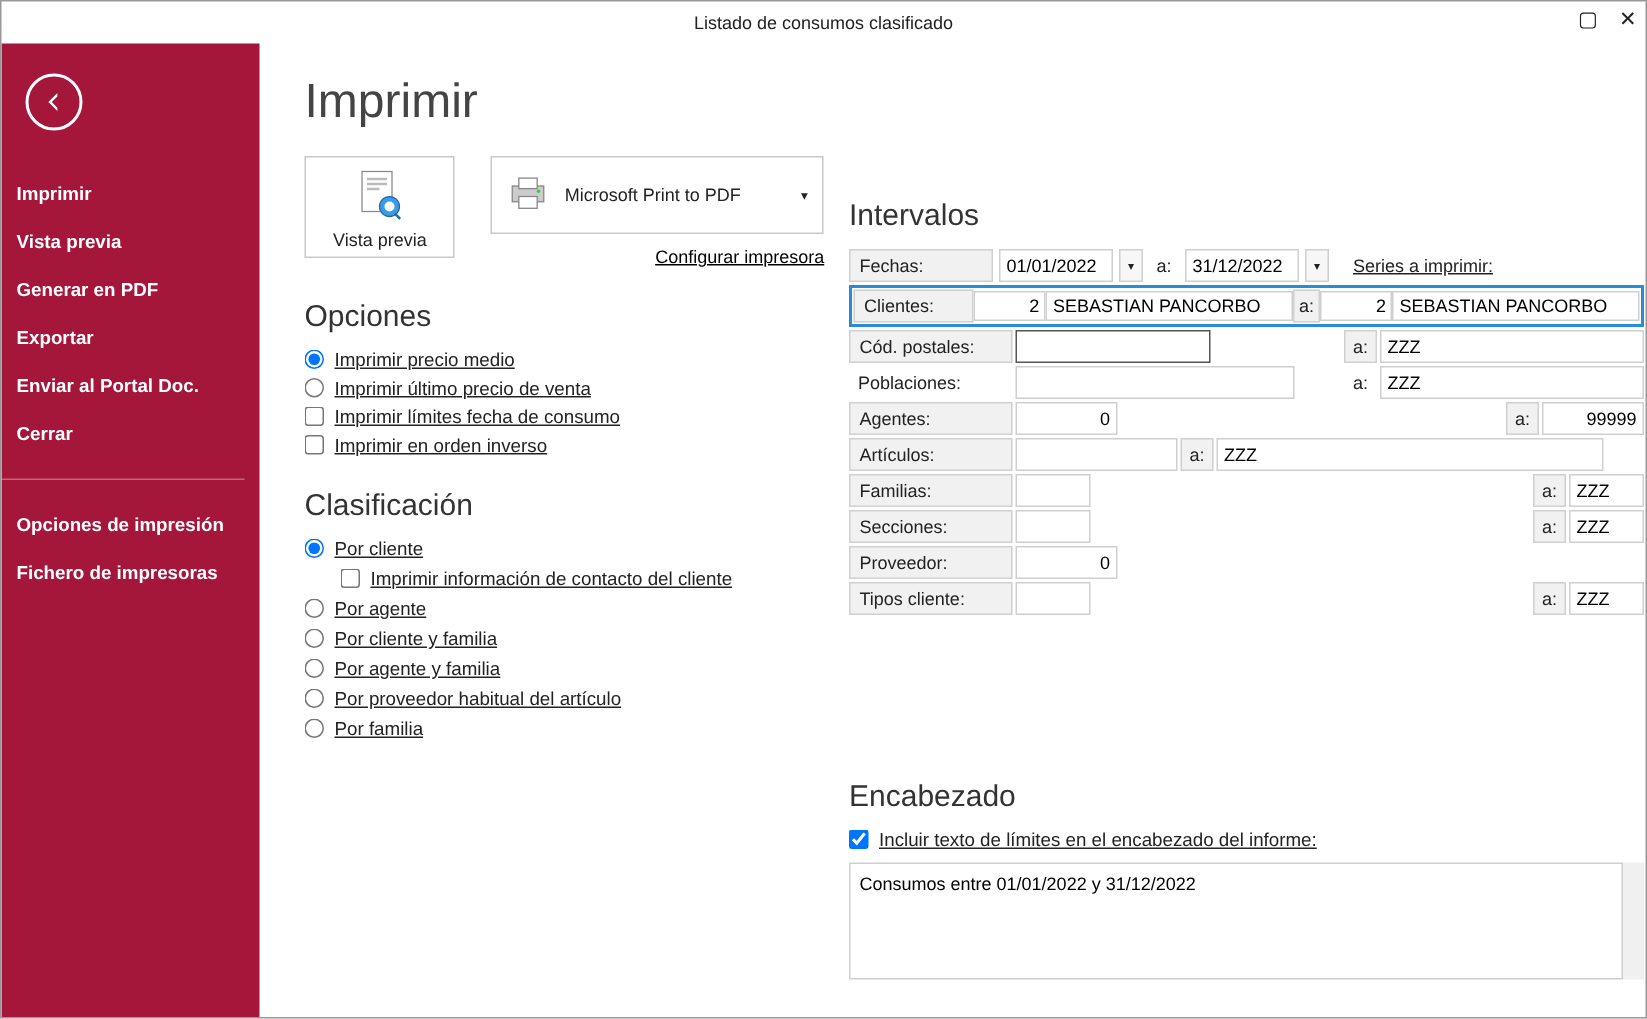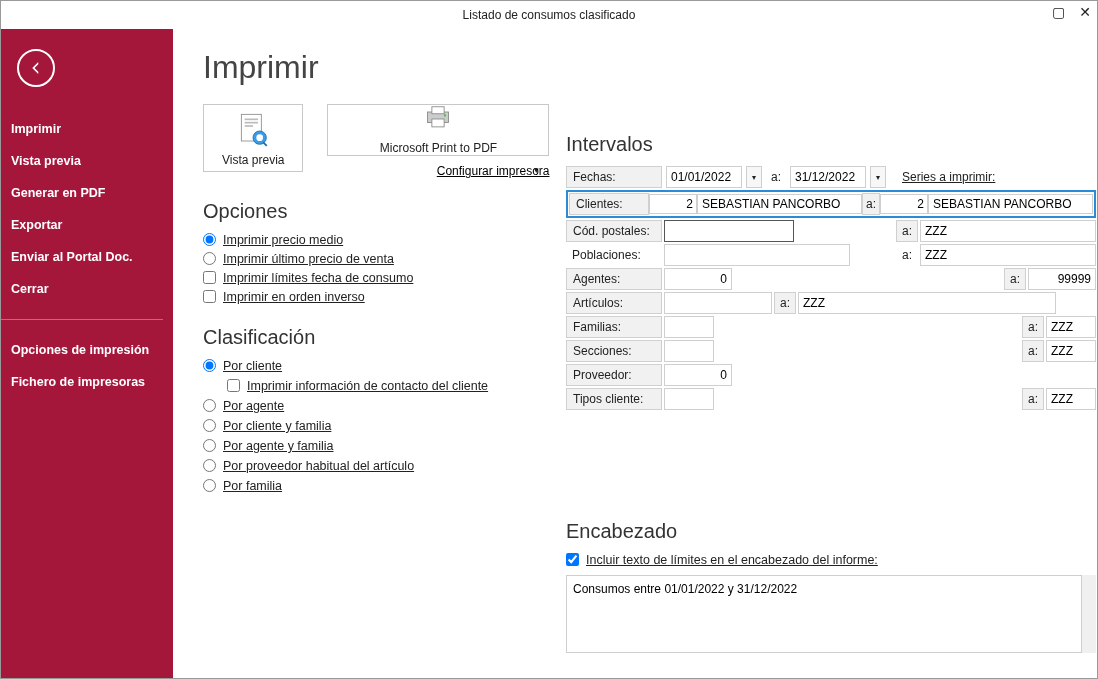--- a/index.html
+++ b/index.html
@@ -11,42 +11,42 @@
 .sidebar { width: 172px; background: #a4163a; color: #fff; padding-top: 20px; }
 .back-btn { width: 38px; height: 38px; border: 2px solid #fff; border-radius: 50%; margin-left: 16px; margin-bottom: 26px; display: flex; align-items: center; justify-content: center; cursor: pointer; }
 .back-btn svg { width: 18px; height: 18px; fill: #fff; }
 .side-item { padding: 9px 10px 9px 10px; font-size: 12.5px; cursor: pointer; font-weight: 600; }
 .side-sep { border-top: 1px solid rgba(255,255,255,0.35); margin: 14px 10px 14px 0; }
 .main { flex: 1; padding: 20px 30px 10px 30px; overflow: auto; }
 .main-title { font-size: 32px; font-weight: 300; color: #444; margin-bottom: 18px; }
 .row-top { display: flex; align-items: flex-start; gap: 24px; }
 .preview-box { border: 1px solid #c8c8c8; padding: 6px 18px 4px 18px; text-align: center; cursor: pointer; }
 .preview-box .ic { width: 40px; height: 40px; margin: 0 auto 2px; }
-.printer-dd { border: 1px solid #c8c8c8; height: 52px; display: flex; align-items: center; padding: 0 10px; width: 222px; cursor: pointer; gap: 10px; flex-direction: column; }
+.printer-dd { border: 1px solid #c8c8c8; height: 52px; display: flex; align-items: center; padding: 0 10px; width: 222px; cursor: pointer; gap: 10px; }
 .printer-dd .pic { width: 28px; height: 26px; }
 .conf-link { text-decoration: underline; color: #000; margin-top: 8px; font-size: 12px; text-align: right; width: 222px; cursor: pointer; }
 .section-h { font-size: 20px; font-weight: 400; color: #333; margin: 22px 0 10px 0; }
 .radio, .check { display: flex; align-items: flex-start; gap: 7px; margin: 5px 0; font-size: 12.5px; text-decoration: underline; }
 .radio input, .check input { width: 13px; height: 13px; }
 .clasif .radio, .clasif .check { margin: 6px 0; }
 .right-col { position: absolute; left: 565px; top: 104px; width: 530px; }
 .lbl { background: #f1f1f1; border: 1px solid #d0d0d0; padding: 3px 6px; font-size: 12px; height: 22px; display:flex; align-items:center; }
 .a-lbl { background: #f1f1f1; border: 1px solid #d0d0d0; text-align: center; font-size: 12px; height: 22px; display:flex; align-items:center; justify-content:center; }
 .inp-num { text-align: right; }
 .date-row { display: flex; align-items: center; gap: 4px; margin-bottom: 2px; }
 .date-row .lbl { width: 96px; }
 .date-input { border: 1px solid #cfcfcf; height: 22px; padding: 0 4px; width: 76px; font-size: 12px; }
 .dd-btn { border: 1px solid #cfcfcf; width: 16px; height: 22px; background: #f7f7f7; display:flex; align-items:center; justify-content:center; cursor:pointer; font-size:8px; }
 .series-link { text-decoration: underline; margin-left: 12px; cursor: pointer; font-size: 12px; }
 .cli-row { display: flex; align-items: center; gap: 0; border: 2px solid #2a8cd6; padding: 1px; margin-bottom: 2px; }
 .cli-row .lbl { width: 96px; }
 .cli-code { width: 48px; border: 1px solid #cfcfcf; height: 20px; text-align: right; padding: 0 3px; font-size: 12px; }
 .cli-name { flex: 1; border: 1px solid #cfcfcf; height: 20px; padding: 0 4px; font-size: 12px; }
 .mini-row { display: flex; align-items: center; gap: 2px; margin-bottom: 2px; }
-.mini-row .lbl { width: 96px; }
+.mini-row .lbl { width: 109px; }
 .mini-inp { border: 1px solid #cfcfcf; height: 22px; padding: 0 4px; font-size: 12px; }
 .header-ta { width: 100%; height: 78px; border: 1px solid #cfcfcf; padding: 6px; font-family: inherit; font-size: 12px; resize: none; }
 .scrollhint { background: #f0f0f0; width: 14px; }
 .enc-check { margin: 10px 0 8px 0; }
 .col-left { width: 360px; }
 .pos-main { position: relative; }
 .dd-car { margin-left:auto; font-size:9px; }
 </style>
 </head>
 <body>

